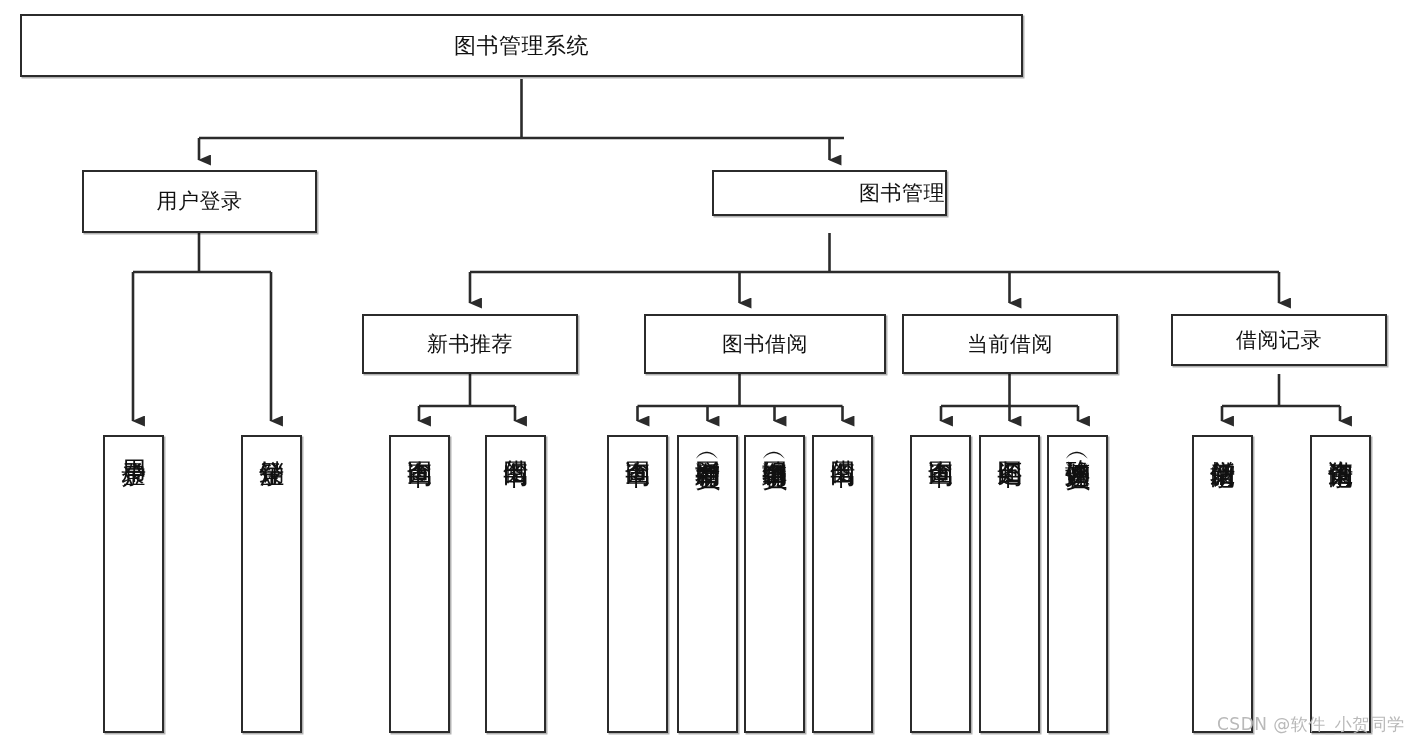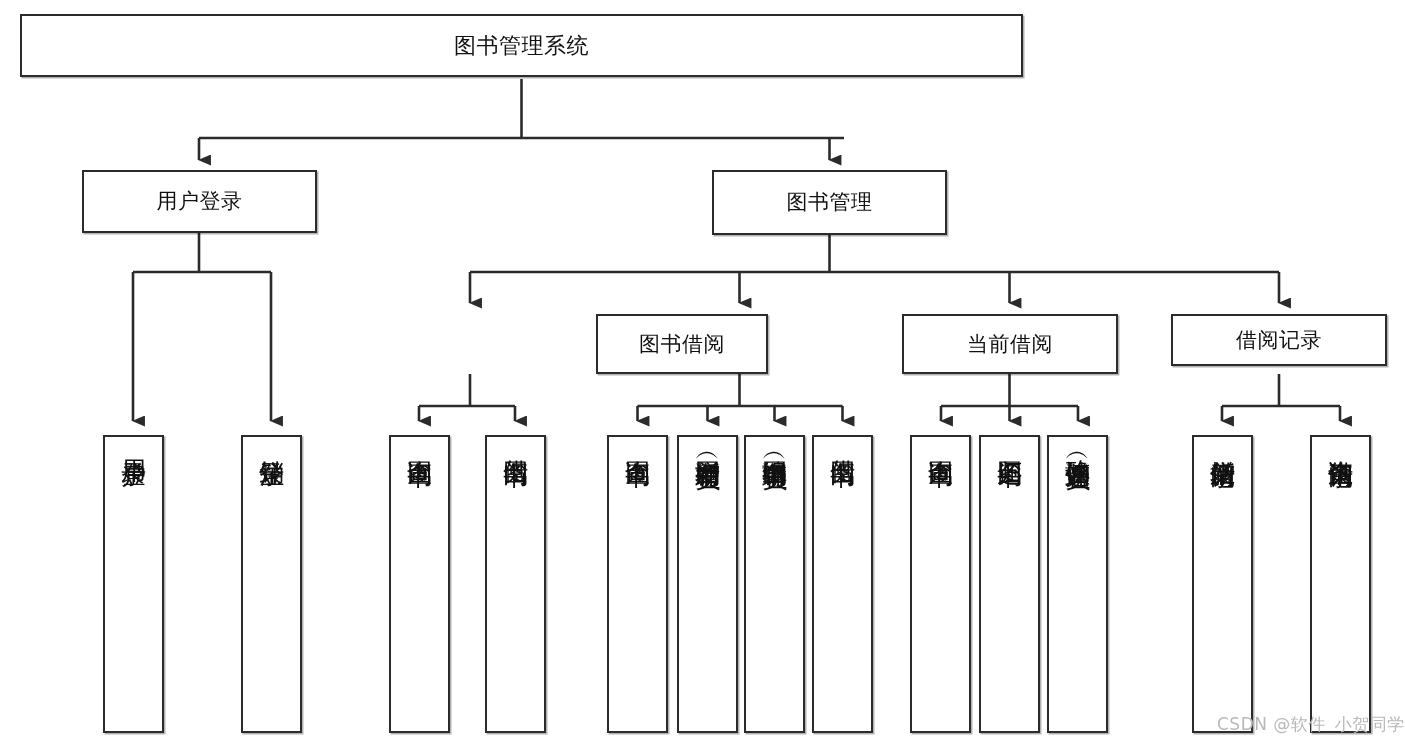--- a/index.html
+++ b/index.html
@@ -127,25 +127,28 @@
     </g>
   </svg>
 
   <div class="node horiz root" style="left:20px; top:14px; width:1003px; height:63px;">
     <span class="node-label">图书管理系统</span>
   </div>
 
   <div class="node horiz" style="left:82px; top:170px; width:235px; height:63px;">
     <span class="node-label">用户登录</span>
   </div>
-  <div class="node horiz" style="left:712px; top:170px; width:235px; height:65px;">
+  <div class="node horiz" style="left:712px; top:170px; width:235px; height:46px;justify-content:flex-end;">
     <span class="node-label">图书管理</span>
   </div>
 
-  <div class="node horiz" style="left:596px; top:314px; width:172px; height:60px;">
+  <div class="node horiz" style="left:362px; top:314px; width:216px; height:60px;">
+    <span class="node-label">新书推荐</span>
+  </div>
+  <div class="node horiz" style="left:644px; top:314px; width:242px; height:60px;">
     <span class="node-label">图书借阅</span>
   </div>
   <div class="node horiz" style="left:902px; top:314px; width:216px; height:60px;">
     <span class="node-label">当前借阅</span>
   </div>
   <div class="node horiz" style="left:1171px; top:314px; width:216px; height:52px;">
     <span class="node-label">借阅记录</span>
   </div>
 
   <div class="node vert" style="left:103px; top:435px; width:61px; height:298px;">

